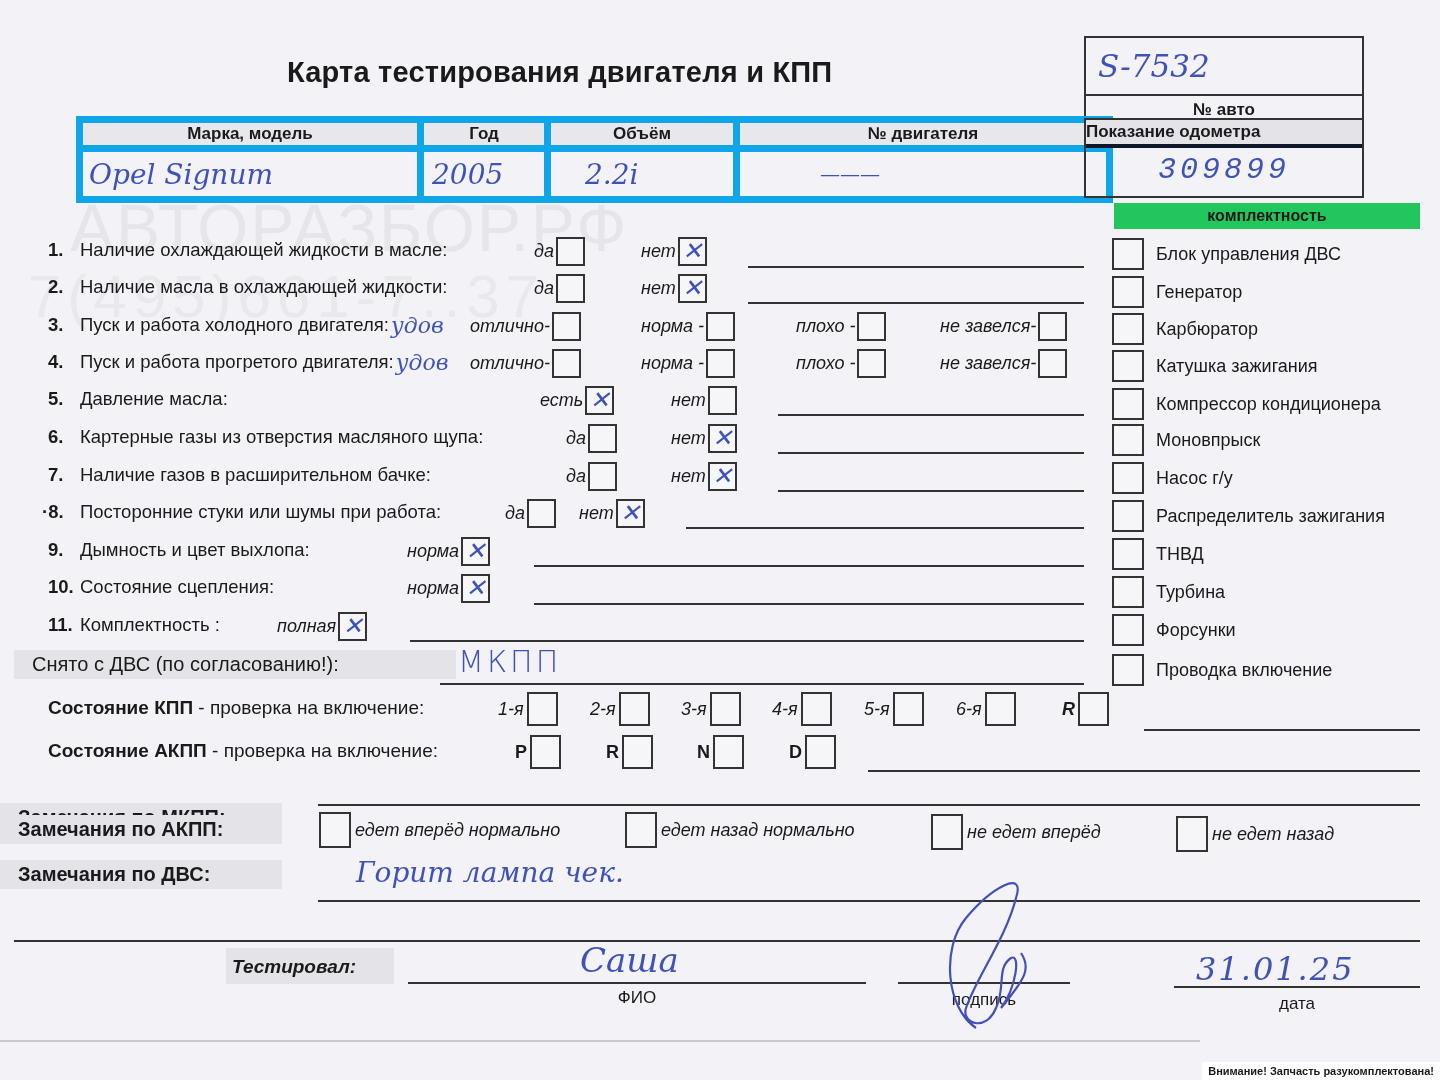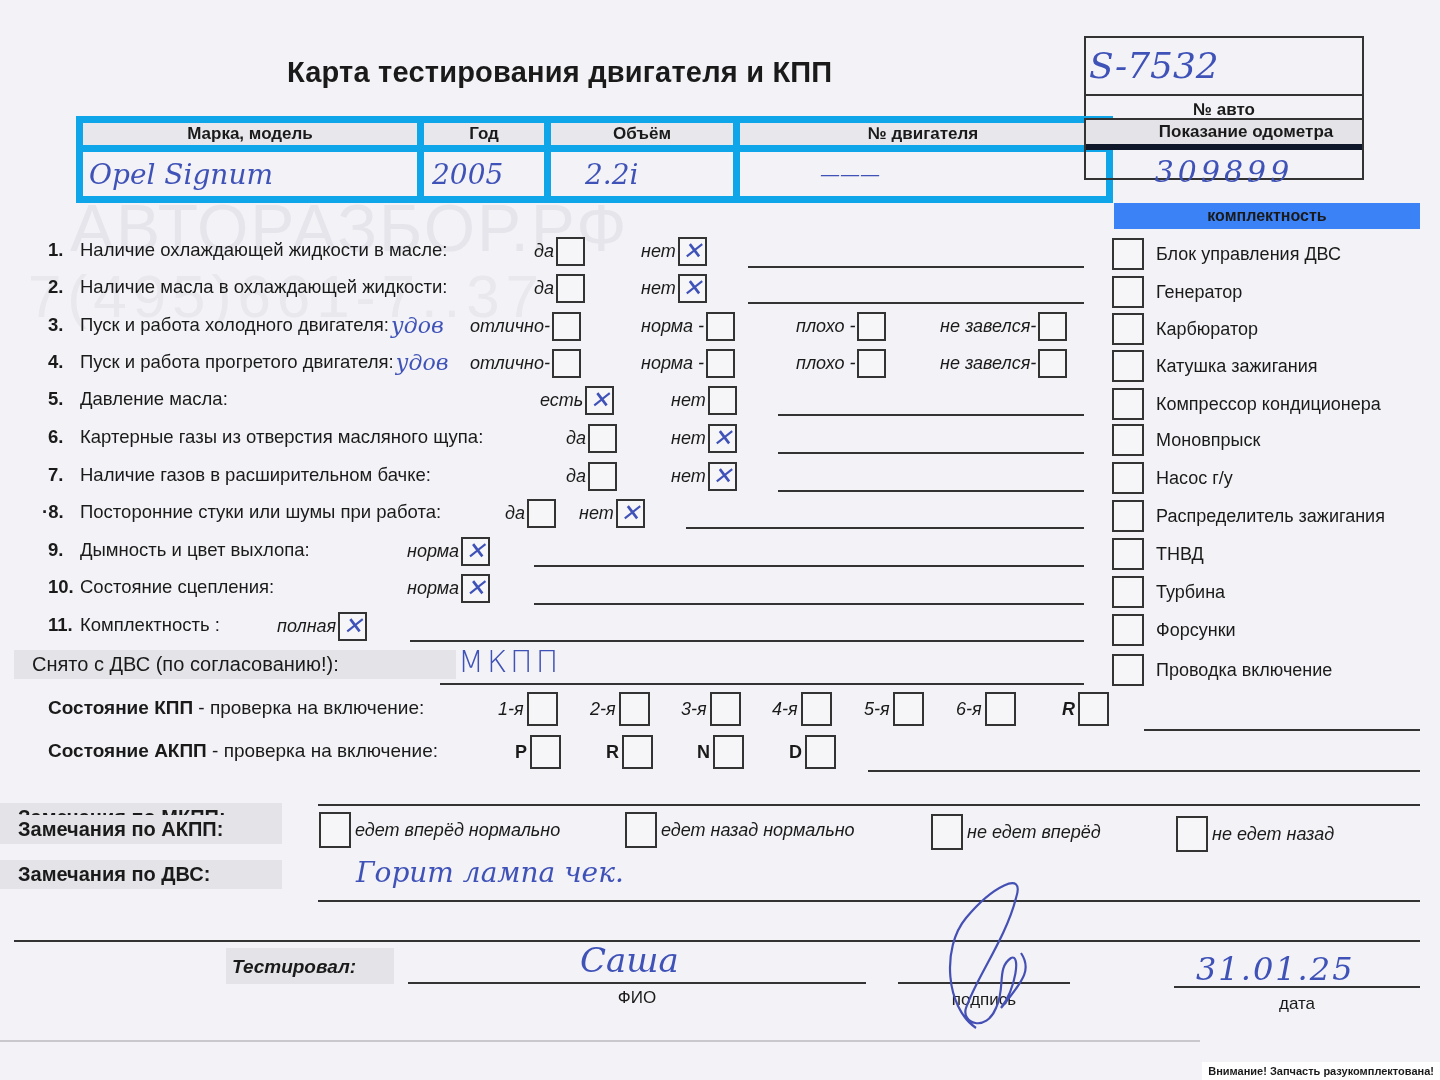--- a/index.html
+++ b/index.html
@@ -7,26 +7,26 @@
   .abs{position:absolute;}
   .hand{font-family:"DejaVu Serif",serif;font-style:italic;color:#3f52b8;}
   .title{left:287px;top:56px;font-size:29px;font-weight:bold;white-space:nowrap;letter-spacing:0.2px;}
   .watermark{left:70px;top:190px;font-size:66px;color:rgba(120,120,140,0.10);letter-spacing:2px;}
   .watermark2{left:28px;top:262px;font-size:60px;color:rgba(120,120,140,0.08);letter-spacing:6px;}
   table.hdr{position:absolute;left:76px;top:116px;border-collapse:collapse;}
   table.hdr td{border:7px solid #0ea5e9;padding:0;font-size:17px;font-weight:bold;text-align:center;}
   table.hdr tr.h td{height:22px;background:#e8e7ec;}
   table.hdr tr.v td{height:44px;font-weight:normal;}
   .autobox{left:1084px;top:36px;width:276px;border:2px solid #333;}
-  .autobox .num{height:56px;border-bottom:2px solid #333;font-size:36px;padding-left:3px;line-height:56px;}
+  .autobox .num{height:56px;border-bottom:2px solid #333;font-size:31px;padding-left:12px;line-height:56px;}
   .autobox .lbl{height:26px;text-align:center;font-weight:bold;font-size:17px;line-height:28px;}
   .odo{left:1084px;top:118px;width:276px;border:2px solid #333;}
-  .odo .lbl{height:24px;background:#e4e3e8;border-bottom:6px solid #0f172a;font-weight:bold;font-size:17px;text-align:center;line-height:24px;padding-left:44px;}
-  .odo .val{height:28px;font-size:30px;text-align:center;line-height:44px;letter-spacing:4px;}
-  .komp-head{left:1114px;top:203px;width:306px;height:26px;background:#3b82f6;font-weight:bold;font-size:16px;text-align:center;line-height:26px;}
+  .odo .lbl{height:24px;background:#e4e3e8;border-bottom:4px solid #0f172a;font-weight:bold;font-size:17px;text-align:left;line-height:24px;}
+  .odo .val{height:48px;font-size:30px;text-align:center;line-height:44px;letter-spacing:4px;font-family:Liberation Mono, monospace;}
+  .komp-head{left:1114px;top:203px;width:306px;height:26px;background:#22c55e;font-weight:bold;font-size:16px;text-align:center;line-height:26px;}
   .kitem{left:1112px;height:32px;display:flex;align-items:center;font-size:18px;}
   .box{display:inline-block;width:29px;height:29px;border:2px solid #333;box-sizing:border-box;background:#f6f6f9;position:relative;vertical-align:middle;}
   .box.checked::after{content:"✕";position:absolute;left:0;top:-2px;width:100%;text-align:center;font-size:24px;color:#3f52b8;}
   .kitem .box{margin-right:12px;width:32px;height:32px;}
   .q{left:48px;height:32px;display:flex;align-items:center;font-size:18.5px;white-space:nowrap;}
   .q .n{font-weight:bold;width:32px;}
   .opt{height:32px;display:flex;align-items:center;font-size:18px;font-style:italic;white-space:nowrap;}
   .opt .box{margin-left:2px;}
   .line{height:0;border-top:2px solid #333;}
   .section-lbl{background:#e4e3e8;font-weight:bold;font-size:20px;padding:3px 8px 3px 18px;white-space:nowrap;}

